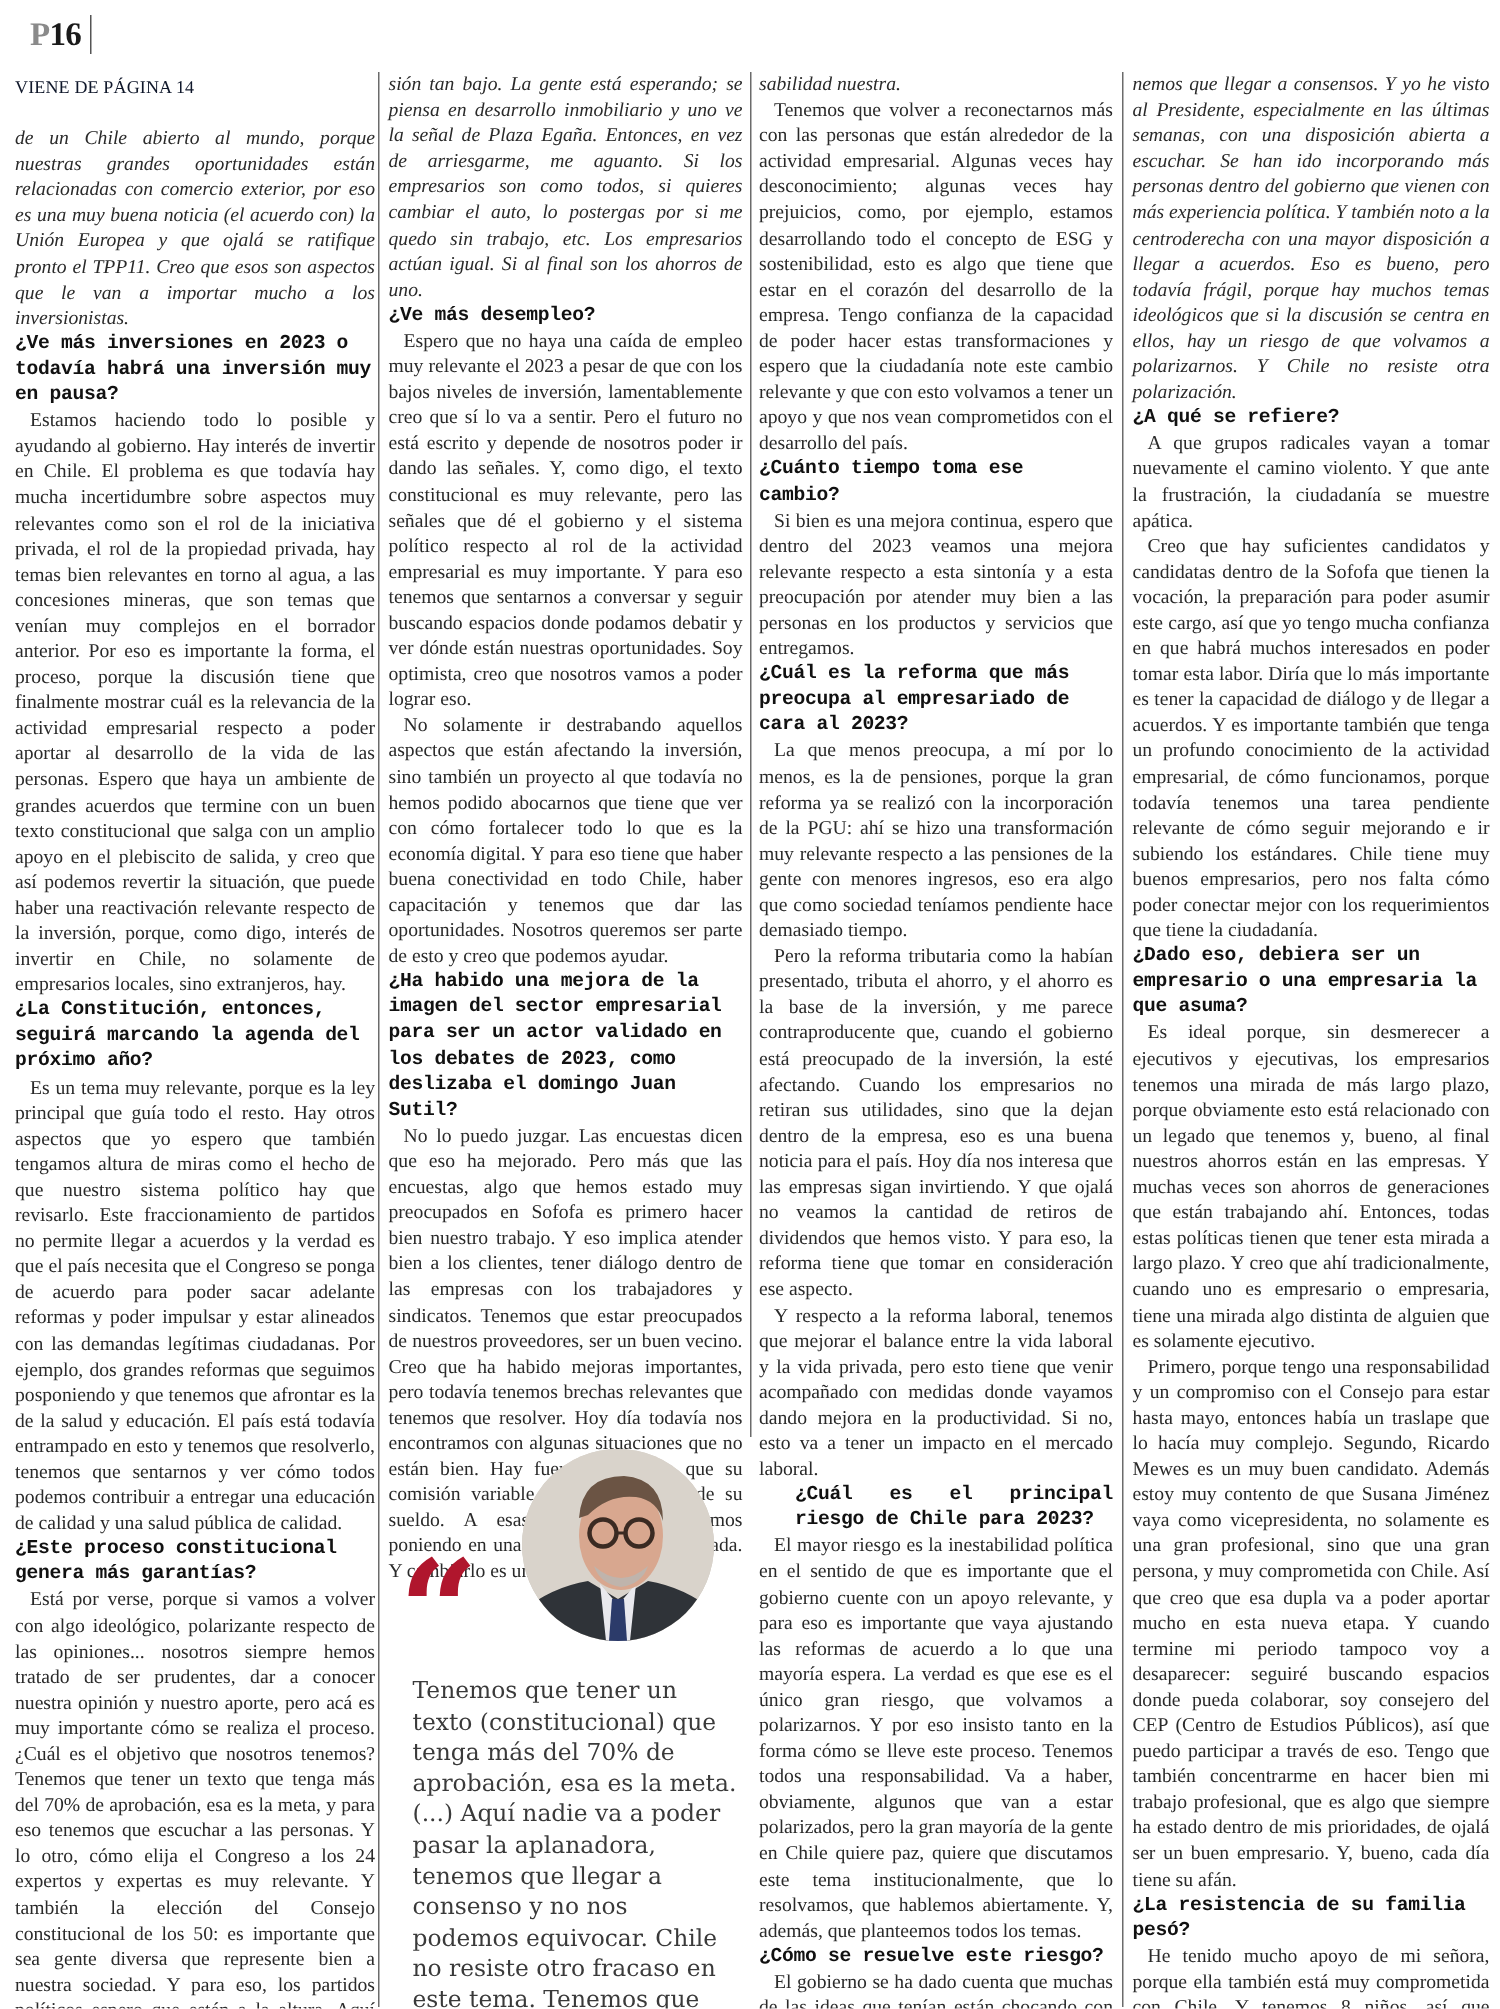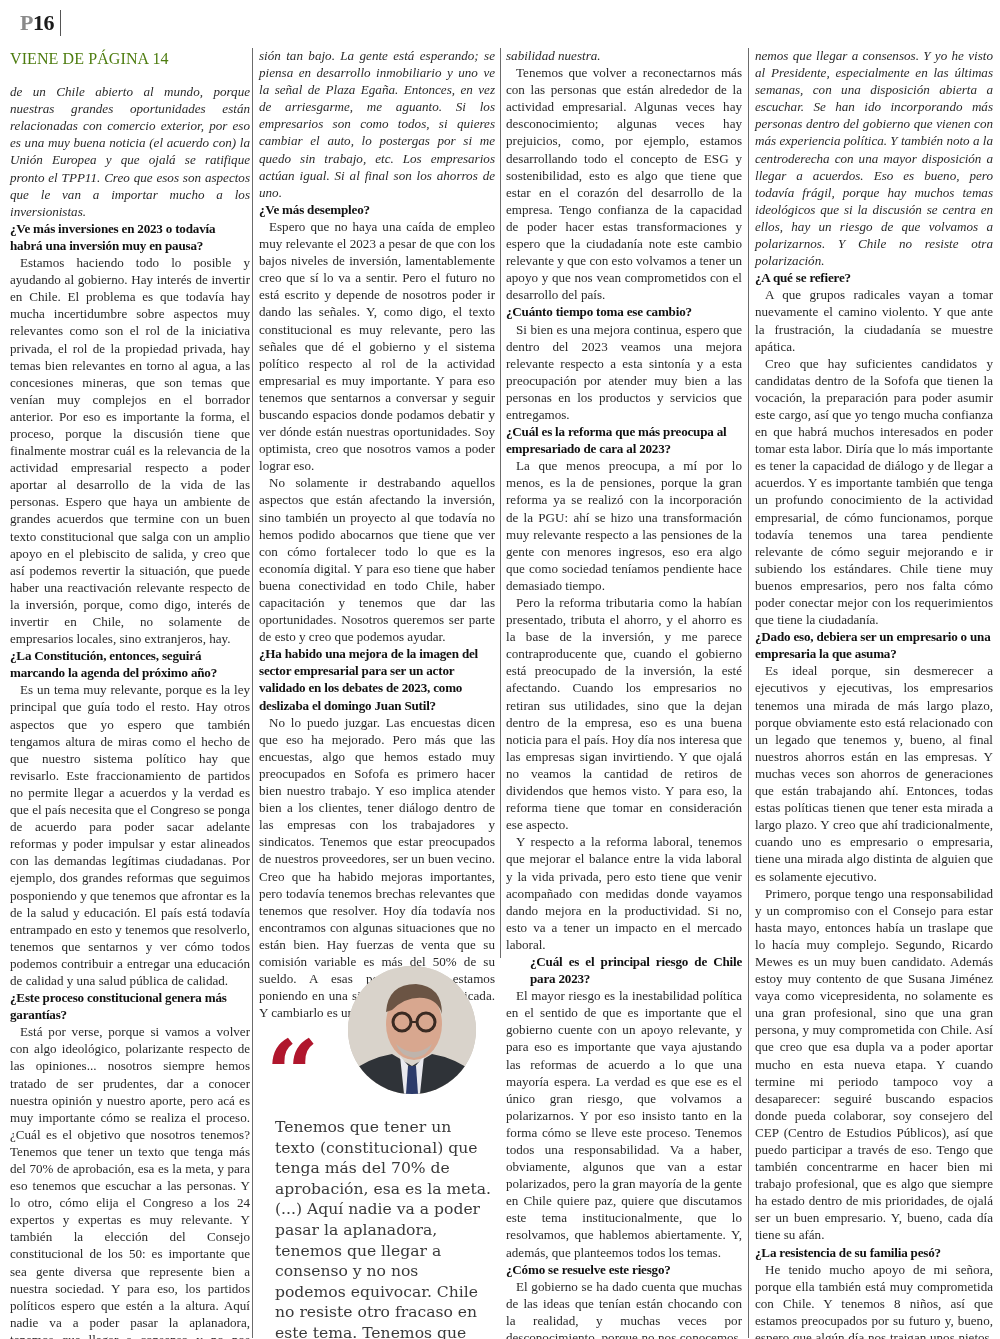--- a/index.html
+++ b/index.html
@@ -10,24 +10,24 @@
   .page-num .p { color:#8a8a8a; }
   .header-rule { width:1px; height:26px; background:#555; margin-left:6px; }
 
   .col { position:absolute; top:52px; font-family:"Liberation Serif", serif; font-size:13.1px; line-height:17.1px; text-align:justify; hyphens:auto; }
   .c1 { left:10px; width:240px; top:50px; }
   .c2 { left:259px; width:236px; top:47px; }
   .c3 { left:506px; width:236px; top:47px; }
   .c4 { left:755px; width:238px; top:47px; }
   .vrule { position:absolute; width:1px; background:#6b6b6b; }
 
-  .kicker { font-size:16px; color:#4d7c0f; text-transform:uppercase; margin:0 0 16px 0; letter-spacing:0.1px; }
+  .kicker { font-size:12px; color:#0f172a; text-transform:uppercase; margin:0 0 16px 0; letter-spacing:0.1px; }
   .col p { margin:0; text-indent:10px; }
   .col p.noindent { text-indent:0;font-style:italic; }
-  .col h3 { margin:0; font-family:Liberation Serif, serif; font-weight:bold; font-size:13.1px; line-height:17.1px; color:#111; text-align:left; letter-spacing:-0.2px; }
+  .col h3 { margin:0; font-family:Liberation Mono, monospace; font-weight:bold; font-size:13.1px; line-height:17.1px; color:#111; text-align:left; letter-spacing:-0.2px; }
   .col h3.wide { text-align:justify; text-align-last:left;margin-left:24px; }
 
   .quote-box { position:absolute; left:263px; top:962px; width:232px; height:370px; }
   .portrait { position:absolute; left:85px; top:4px; width:128px; height:128px; border-radius:50%; overflow:hidden;
               background:radial-gradient(circle at 50% 40%, #e8e4df 0%, #cfc9c1 60%, #b7b0a6 100%); }
   .quote-mark { position:absolute; left:3px; top:72px; font-family:"DejaVu Serif", serif; font-size:92px; line-height:80px; color:#b0162d; font-weight:bold; }
   .quote-text { position:absolute; left:12px; top:155px; width:218px; font-family:"DejaVu Serif", serif; font-size:15.6px; line-height:20.6px; color:#3a3a3a; font-weight:300; }
 </style>
 </head>
 <body>

